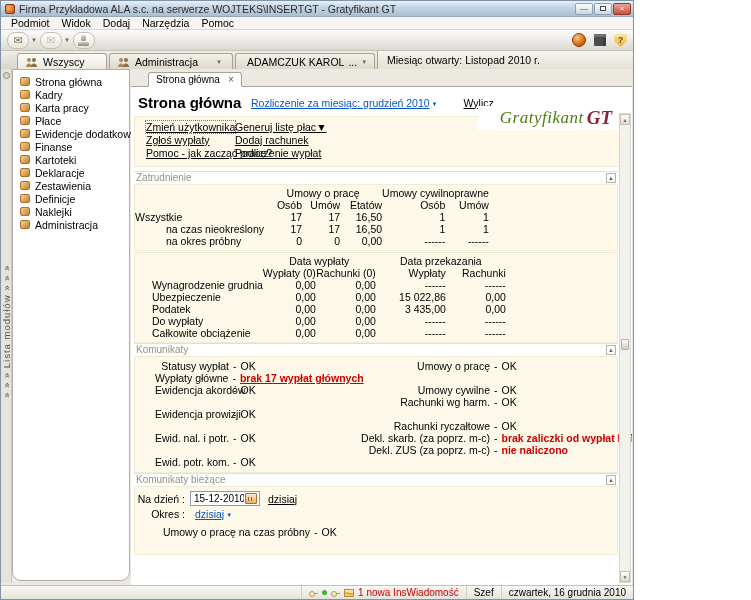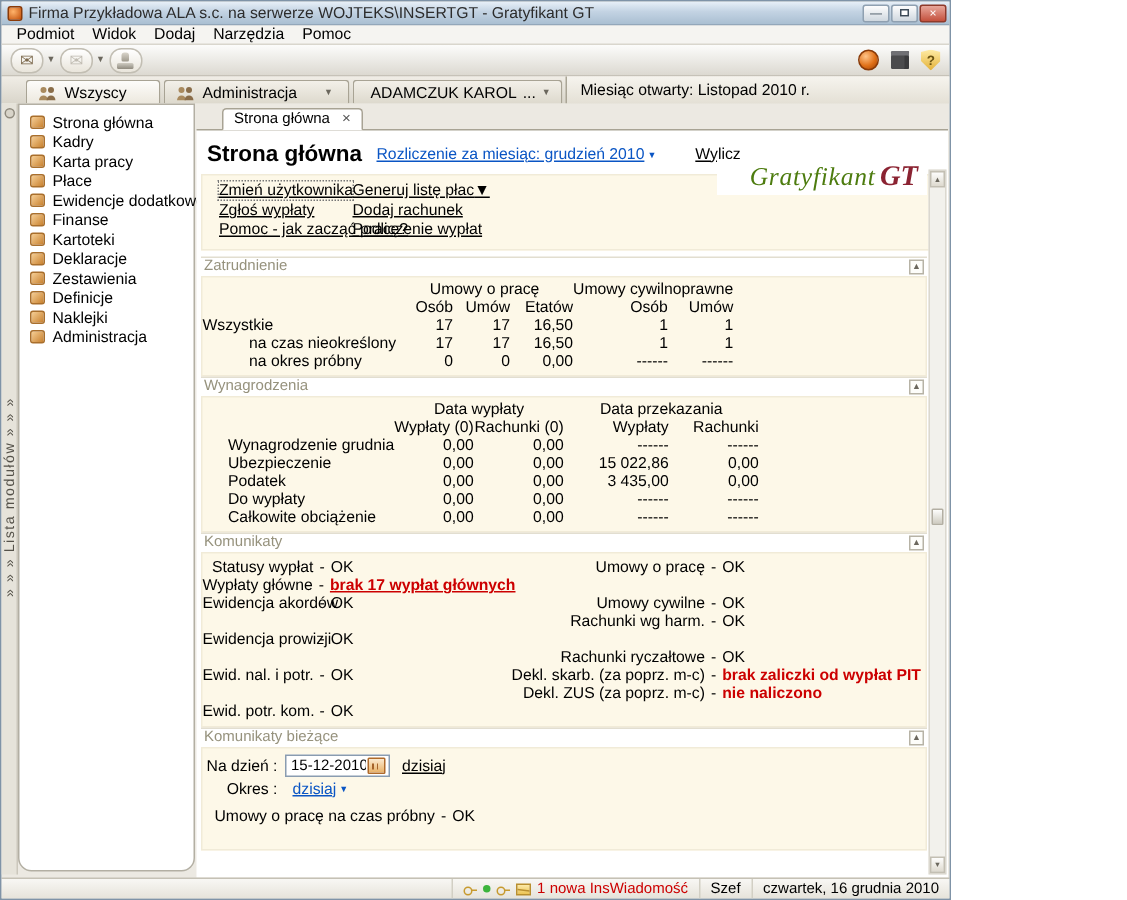--- a/index.html
+++ b/index.html
@@ -119,21 +119,21 @@
   td.lbl.ind { padding-left:31px; }
   .wyn td.lbl { padding-left:17px; }
   td.num, th.num { text-align:right; }
   th.grp { text-align:center; }
 
   .kom-body { padding:3px 0 4px 0; display:flex; }
   .kom-col-left { width:205px; }
   .kom-col-right { flex:1; }
   .kom-row { display:flex; height:12px; align-items:center; font-size:10.5px; }
   .kom-row.spacer { height:12px; }
-  .kom-lbl { text-align:right; white-space:nowrap; }
+  .kom-lbl { text-align:right; white-space:nowrap;margin-left:20px; }
   .kom-col-left .kom-lbl { width:74px; }
   .kom-col-right .kom-lbl { width:130px; }
   .kb-items .kom-lbl { width:155px; }
   .kom-sep { padding:0 4px; }
   .kom-val { white-space:nowrap; }
   .kom-val.err { color:#cc0000; font-weight:bold; }
   .kom-val.err-link { color:#cc0000; font-weight:bold; text-decoration:underline; cursor:pointer; }
 
   .kb-body { padding:3px 0 4px 0; }
   .kb-date-row { display:flex; align-items:center; height:17px; font-size:10.5px; }
@@ -415,24 +415,20 @@
                       <td class="num">0,00</td>
                       <td class="num">------</td>
                       <td class="num">------</td>
                     </tr>
                   </tbody>
               </table>
             </div>
           </div>
 
           <div class="section">
-            <div class="section-header">
-              <span>Wynagrodzenia</span>
-              <span class="collapse-btn">▲</span>
-            </div>
             <div class="section-body">
               <table class="grid wyn">
                 <colgroup>
                     <col style="width:112px">
                     <col style="width:45px">
                     <col style="width:60px">
                     <col style="width:70px">
                     <col style="width:60px">
                   </colgroup>
                 <thead>

